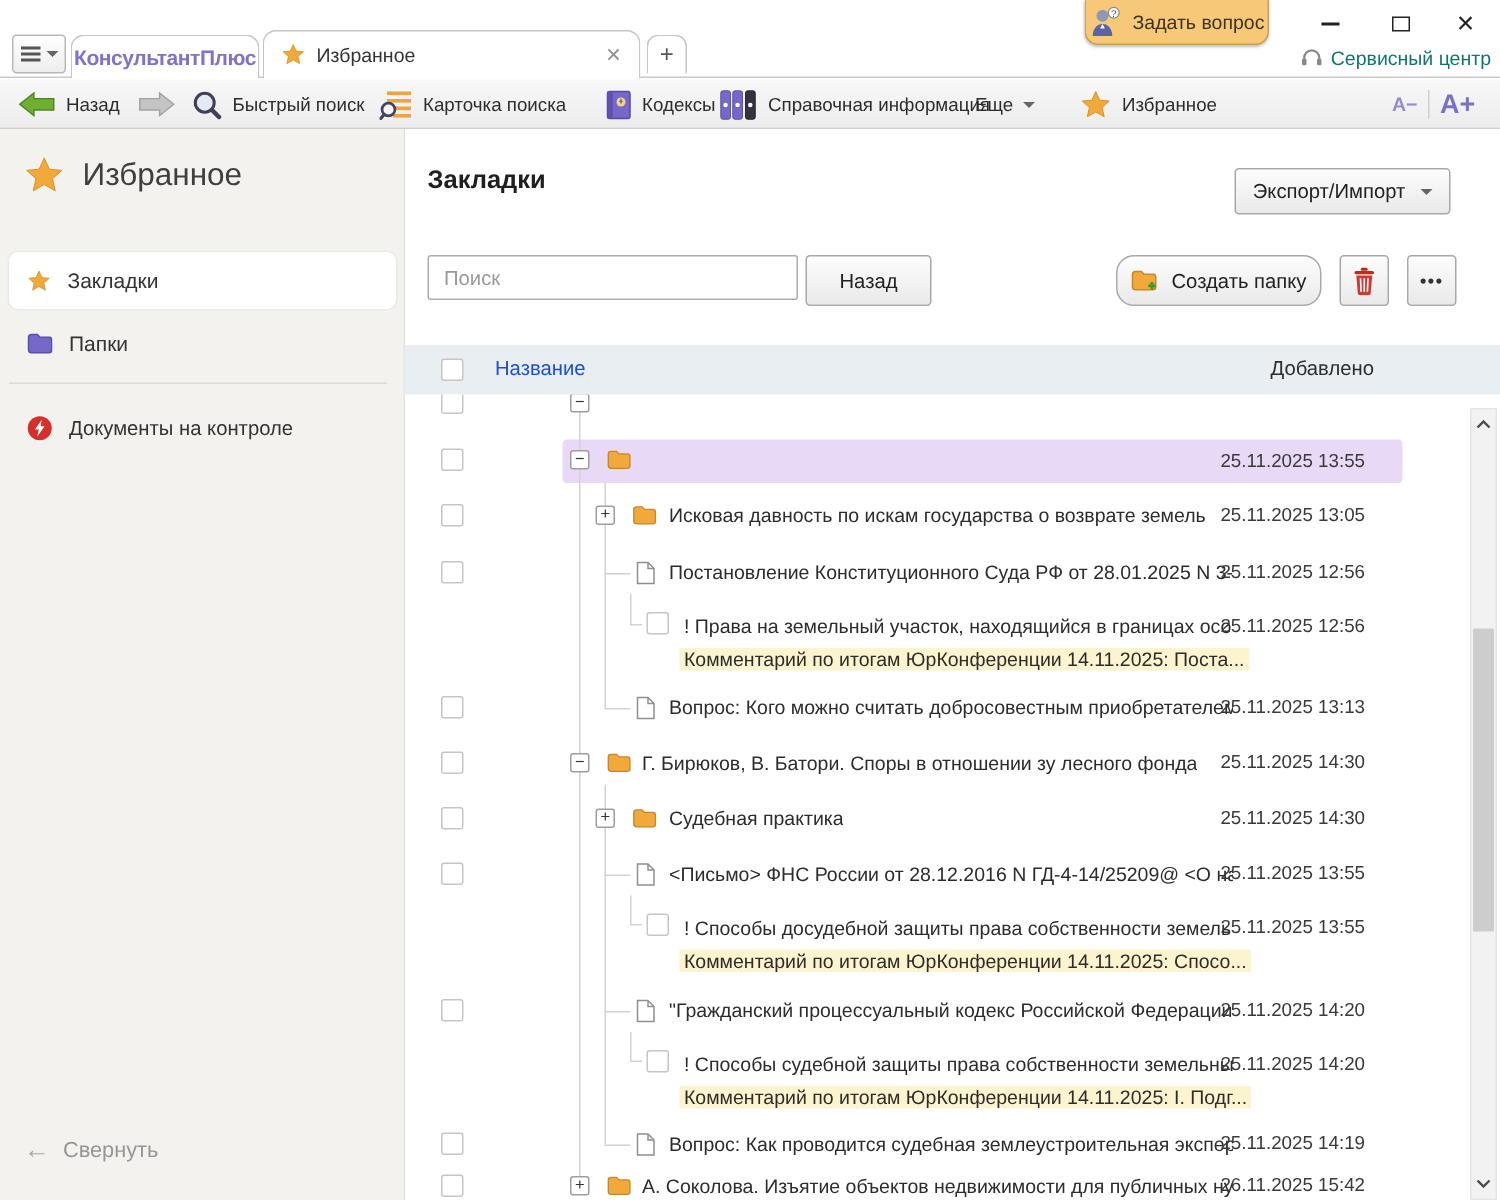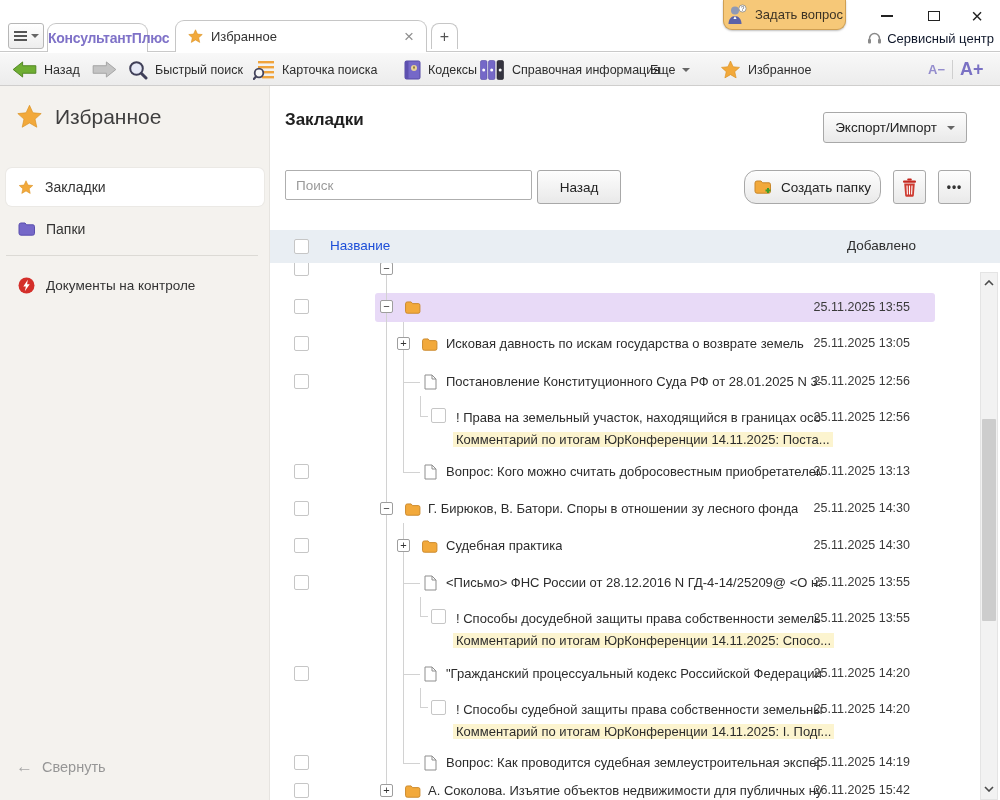--- a/index.html
+++ b/index.html
@@ -6,34 +6,34 @@
   html,body { background:#fff; }
   body { font-family:"Liberation Sans","DejaVu Sans",sans-serif; color:#2f2f2f; }
   .screen { position:relative; width:1000px; height:800px; overflow:hidden; background:#fff; }
 
   
   .titlebar { position:absolute; left:0; top:0; width:1000px; height:52px; background:#fff; border-bottom:1px solid #c9c9c9; }
   .menu-btn { position:absolute; left:8px; top:23px; width:36px; height:26px; border:1px solid #b7b7b7; border-radius:3px; background:linear-gradient(#ffffff,#ededed); display:flex; align-items:center; justify-content:center; gap:4px; cursor:pointer; }
   .menu-bars { display:flex; flex-direction:column; gap:2px; }
   .menu-bars i { display:block; width:13px; height:2px; background:#555; }
   .caret { width:0; height:0; border-left:4px solid transparent; border-right:4px solid transparent; border-top:4px solid #666; }
-  .logo-tab { position:absolute; left:47px; top:23px; width:101px; height:29px; border:1px solid #c6c6c6; border-bottom:none; border-radius:9px 9px 0 0; background:#fff; display:flex; align-items:center; }
+  .logo-tab { position:absolute; left:47px; top:23px; width:126px; height:29px; border:1px solid #c6c6c6; border-bottom:none; border-radius:9px 9px 0 0; background:#fff; display:flex; align-items:center; justify-content:center; }
   .logo-text { color:#7f72c8; font-weight:700; font-size:14px; letter-spacing:-0.3px; }
   .tab-active { position:absolute; left:175px; top:20px; width:252px; height:32px; border:1px solid #c6c6c6; border-bottom:none; border-radius:9px 9px 0 0; background:#fff; display:flex; align-items:center; padding:0 12px; gap:8px; }
   .tab-label { font-size:13px; color:#333; flex:1 1 auto; }
   .tab-close { color:#8f8f8f; font-size:17px; line-height:1; cursor:pointer; }
   .tab-new { position:absolute; left:431px; top:23px; width:27px; height:26px; border:1px solid #c6c6c6; border-bottom:none; border-radius:8px 8px 0 0; background:#fff; display:flex; align-items:center; justify-content:center; font-size:16px; color:#555; cursor:pointer; }
   .ask-btn { position:absolute; left:723px; top:0; width:123px; height:30px; background:#f6c878; border:1px solid #cf9f52; border-top:none; border-radius:0 0 9px 9px; box-shadow:0 1px 2px rgba(0,0,0,.25); display:flex; align-items:center; justify-content:center; gap:6px; cursor:pointer; }
   .ask-btn span { font-size:13px; color:#3c3325; }
   .win-btn { position:absolute; top:4px; width:26px; height:24px; display:flex; align-items:center; justify-content:center; cursor:pointer; }
   .win-min { left:874px; } .win-max { left:921px; } .win-close { left:964px; }
   .glyph-min { width:12px; height:2px; background:#222; }
   .glyph-max { width:12px; height:10px; border:1.5px solid #222; }
   .glyph-close { font-size:20px; color:#222; line-height:1; }
-  .service { position:absolute; right:6px; top:31px; display:flex; align-items:center; gap:5px; color:#0f172a; font-size:13px; }
+  .service { position:absolute; right:6px; top:31px; display:flex; align-items:center; gap:5px; color:#0f766e; font-size:13px; }
 
   
   .toolbar { position:absolute; left:0; top:53px; width:1000px; height:33px; background:linear-gradient(#f8f8f8,#ececec); border-bottom:1px solid #cfcecd; }
   .tb-item { position:absolute; top:0; height:33px; display:flex; align-items:center; gap:7px; font-size:12.5px; color:#2d2d2d; cursor:pointer; white-space:nowrap; }
   .tb-sep { position:absolute; left:952px; top:7px; width:1px; height:19px; background:#cfcfcf; }
   .a-minus { color:#948dcd; font-size:13px; font-weight:700; }
   .a-plus  { color:#7a71c4; font-size:18px; font-weight:700; }
 
   
   .sidebar { position:absolute; left:0; top:86px; width:270px; height:714px; background:#f4f2ee; border-right:1px solid #e6e4e0; }

